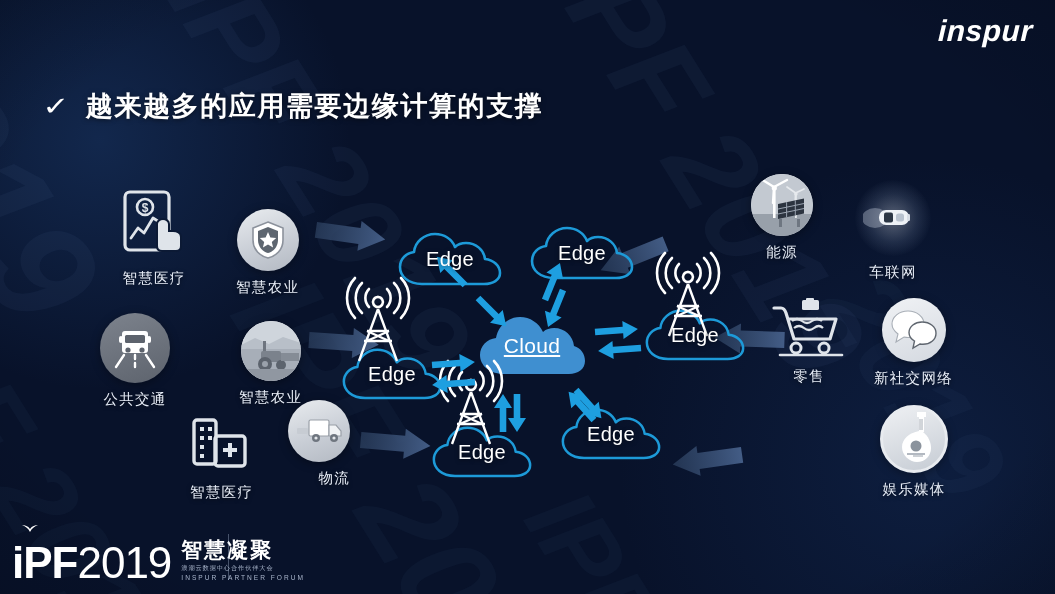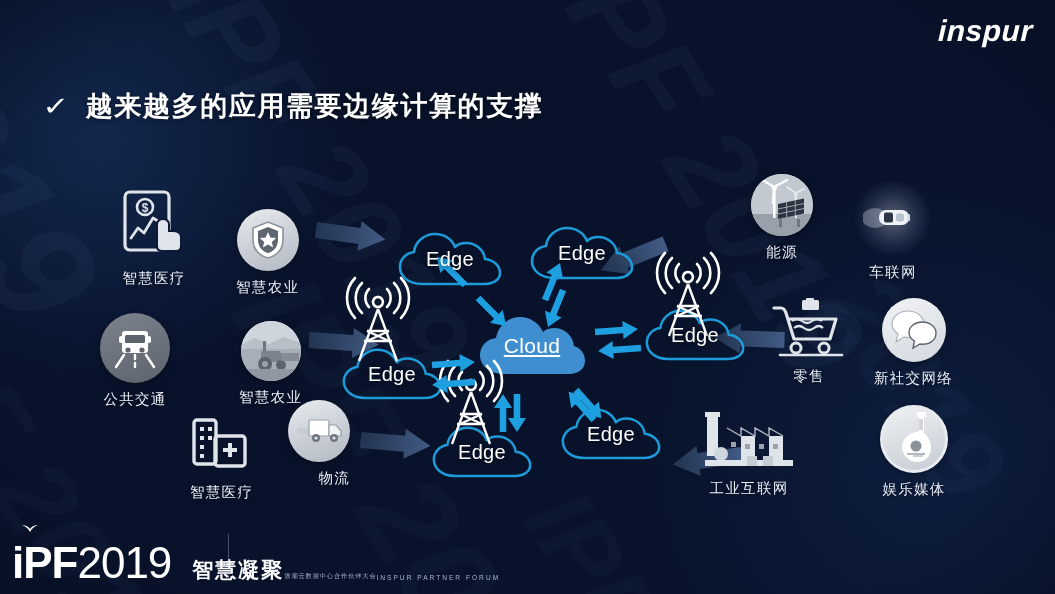--- a/index.html
+++ b/index.html
@@ -100,27 +100,27 @@
   }
   .cloud-center .lbl {
     position:relative; z-index:3;
     color:#ffffff; font-size:21px; font-weight:400; letter-spacing:0.3px;text-decoration:underline;
   }
 
   
   .vec { position:absolute; inset:0; width:1055px; height:594px; pointer-events:none; }
 
   
-  .ipf-logo { position:absolute; left:12px; bottom:10px; display:flex; align-items:flex-end; gap:21px; }
+  .ipf-logo { position:absolute; left:12px; bottom:10px; display:flex; align-items:flex-end; gap:10px; }
   .ipf-main {
     color:#ffffff; font-size:44px; font-weight:800; letter-spacing:-1px; line-height:0.95;
     font-family:"Liberation Sans", sans-serif;
   }
   .ipf-main .thin { font-weight:400; }
-  .ipf-right { display:flex; flex-direction:row; align-items:flex-end; padding-bottom:3px; }
+  .ipf-right { display:flex; flex-direction:column; align-items:flex-start; padding-bottom:3px; }
   .ipf-cn { color:#ffffff; font-size:21px; font-weight:700; letter-spacing:2px; line-height:1.05; }
   .ipf-sub1 { color:#aab6cc; font-size:6.2px; letter-spacing:0.9px; margin-top:3px; }
   .ipf-sub2 { color:#aab6cc; font-size:6.6px; letter-spacing:2.0px; margin-top:1px; }
   .ipf-divider { position:absolute; left:228px; bottom:14px; width:1px; height:46px; background:rgba(190,205,230,0.35); }
   .leaf {
     position:absolute; left:10px; bottom:52px; width:16px; height:12px;
   }
 </style>
 </head>
 <body>
@@ -343,38 +343,20 @@
   <div class="node" style="left:874px; top:298px;">
     <div class="ico ico-circle" style="width:64px;height:64px;background:linear-gradient(160deg,#f0f2f5 0%,#d4d9e0 100%);">
       <svg width="46" height="42" viewBox="0 0 46 42">
         <path d="M17,2 C8,2 1,8 1,15 C1,19 3,22 7,25 L5,33 L13,28 C14.3,28.3 15.6,28.5 17,28.5 C26,28.5 33,22.5 33,15 C33,8 26,2 17,2 Z" fill="#ffffff" stroke="#a8aeb6" stroke-width="1.1"></path>
         <path d="M31,13 C24,13 18,17.5 18,23.5 C18,27 20,30 23.5,32 L22,39 L29,35 C30,35.2 31,35.3 32,35.3 C39,35.3 45,30.8 45,24.2 C45,17.9 39,13 31,13 Z" fill="#ffffff" stroke="#5f666f" stroke-width="1.4"></path>
       </svg>
     </div>
     <div class="cap">新社交网络</div>
   </div>
 
-  <div class="node" style="left:703px; top:410px;">
-    <div class="ico ico-plain">
-      <svg width="92" height="62" viewBox="0 0 92 62">
-        <rect x="4" y="6" width="11" height="40" fill="#e0e5ea"></rect>
-        <rect x="2" y="2" width="15" height="5" fill="#e0e5ea"></rect>
-        <circle cx="18" cy="44" r="7" fill="#cfd5dc"></circle>
-        <path d="M24,18 L24,50 L38,50 L38,26 L52,26 L52,50 L66,50 L66,26 L80,26 L80,50 L90,50 L90,56 L2,56 L2,50 L24,50 Z" fill="#dfe4ea"></path>
-        <path d="M24,18 L38,26 L38,18 L52,26 L52,18 L66,26 L66,18 L80,26" fill="none" stroke="#aeb5be" stroke-width="1.4"></path>
-        <rect x="28" y="32" width="5" height="5" fill="#9aa2ac"></rect>
-        <rect x="42" y="34" width="5" height="5" fill="#9aa2ac"></rect>
-        <rect x="56" y="34" width="5" height="5" fill="#9aa2ac"></rect>
-        <rect x="70" y="34" width="5" height="5" fill="#9aa2ac"></rect>
-        <rect x="44" y="46" width="10" height="10" fill="#c6ccd4"></rect>
-        <rect x="60" y="46" width="10" height="10" fill="#c6ccd4"></rect>
-      </svg>
-    </div>
-    <div class="cap">工业互联网</div>
-  </div>
 
   <div class="node" style="left:832px; top:405px;margin-left:48px;">
     <div class="ico ico-circle" style="width:68px;height:68px;background:linear-gradient(160deg,#eef0f3 0%,#c6ccd4 100%);border:3px solid #e8ebef;">
       <svg width="42" height="54" viewBox="0 0 42 54">
         <path d="M26,2 L31,2 L31,20 L26,20 Z" fill="#ffffff"></path>
         <path d="M24,0 L33,0 L33,5 L24,5 Z" fill="#ffffff"></path>
         <path d="M26,19 C16,21 9,27 9,35 C9,43 16,50 24,50 C32,50 38,44 38,36 C38,28 33,21 28,19 Z" fill="#ffffff"></path>
         <circle cx="23" cy="34" r="5.5" fill="#8b939d"></circle>
         <path d="M27,7 L27,18 M29,7 L29,18" stroke="#9aa2ac" stroke-width="0.9"></path>
         <path d="M14,42 L32,42" stroke="#9aa2ac" stroke-width="1.4"></path>

